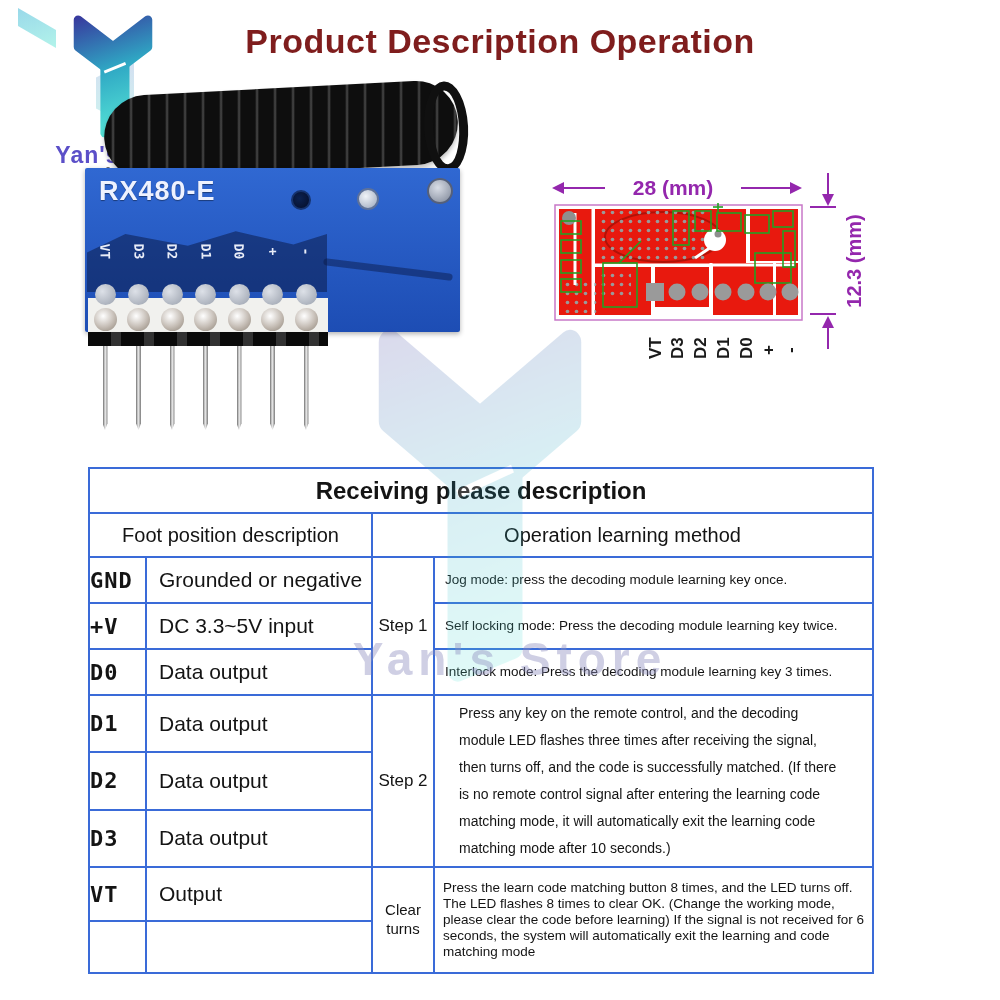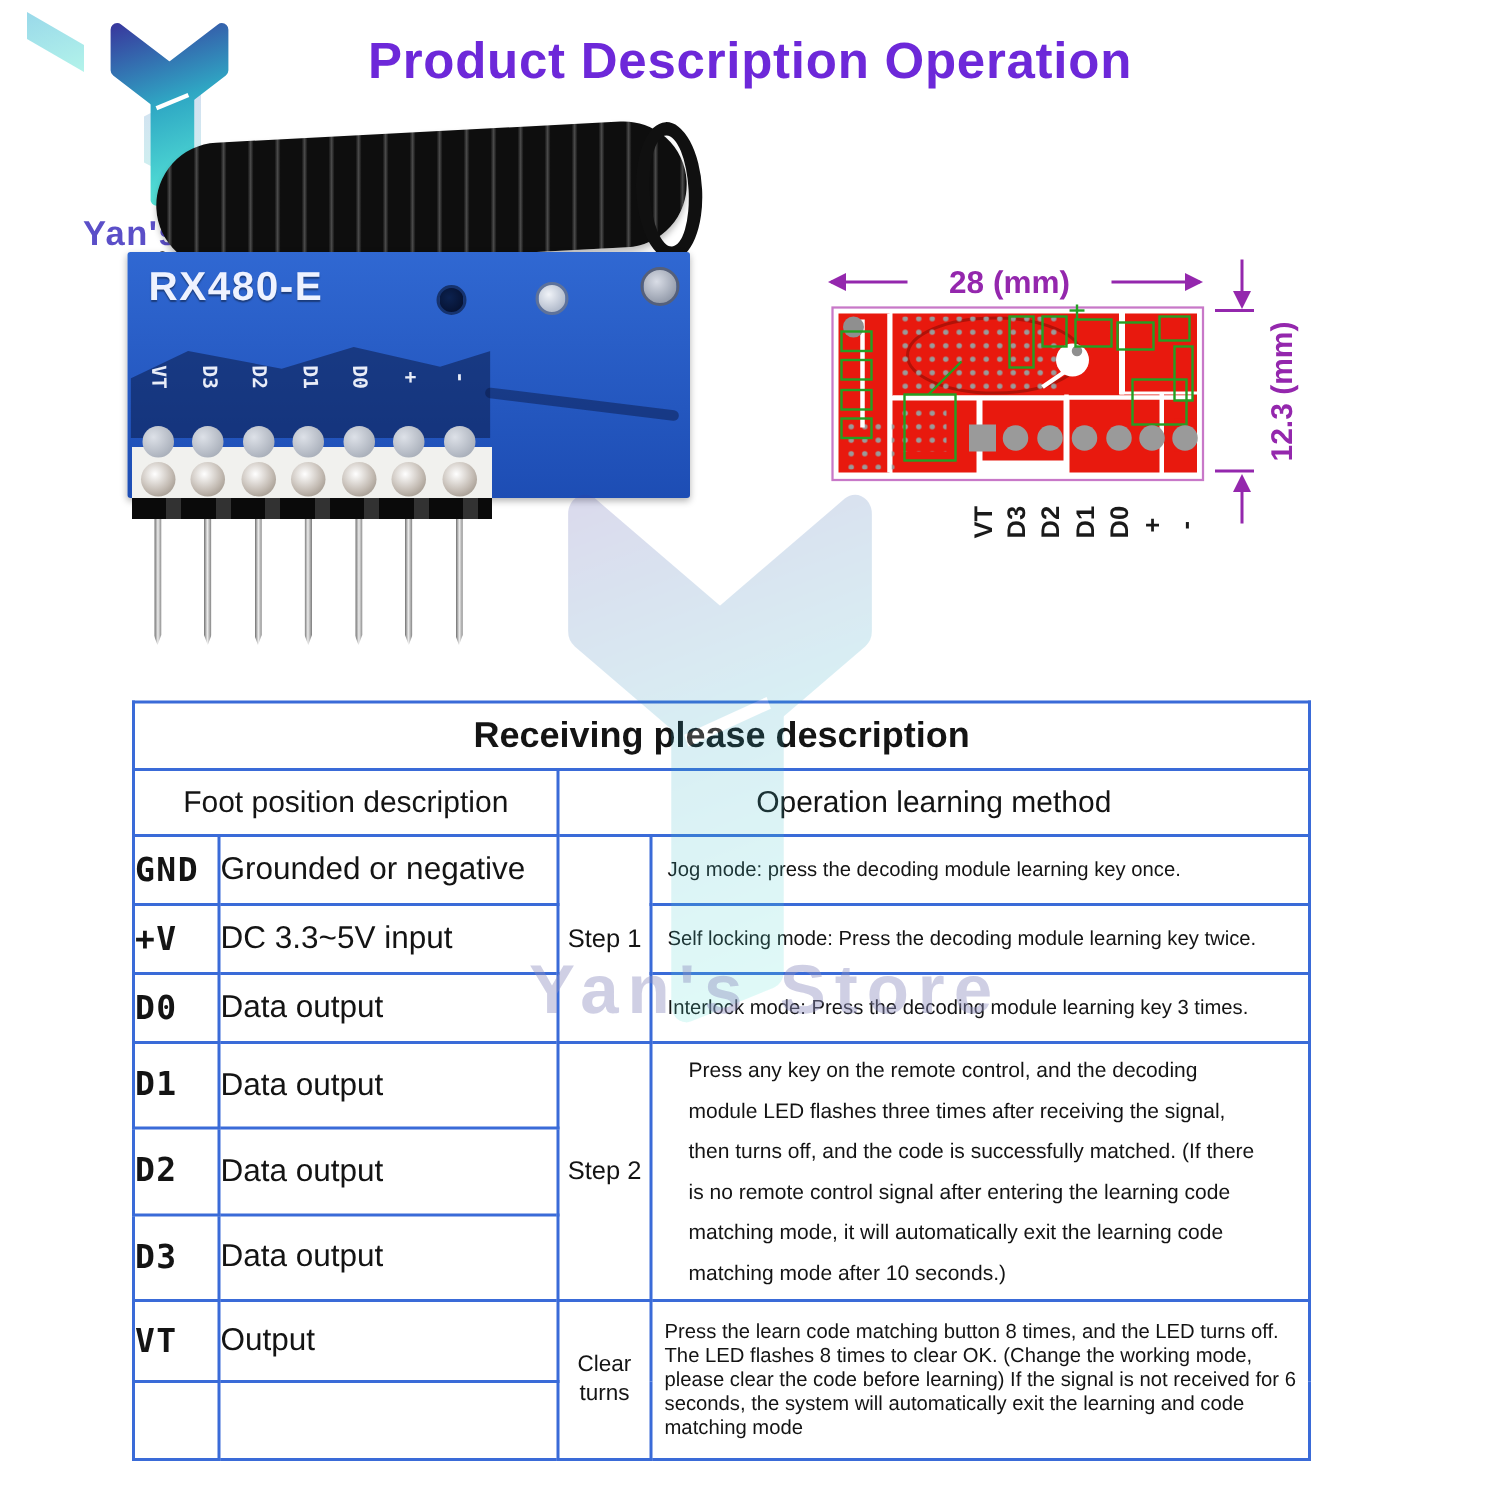--- a/index.html
+++ b/index.html
@@ -2,21 +2,21 @@
 <html><head>
 <meta charset="utf-8">
 <style>
   * { margin:0; padding:0; box-sizing:border-box; }
   html,body { width:1000px; height:1000px; background:#ffffff; overflow:hidden;
               font-family:"Liberation Sans", sans-serif; }
   #stage { position:relative; width:1000px; height:1000px; background:#fff; }
 
   
   .page-title { position:absolute; left:0; top:22px; width:1000px; text-align:center;
-                font-size:34px; font-weight:700; color:#6d28d9; letter-spacing:0.5px; }
+                font-size:34px; font-weight:700; color:#7f1d1d; letter-spacing:0.5px; }
 
   
   .logo-wrap { position:absolute; left:42px; top:8px; width:160px; height:165px; }
   .logo-svg  { position:absolute; left:12px; top:4px; }
   .logo-text { position:absolute; left:-14px; top:134px; width:190px; text-align:center;
                font-size:23px; font-weight:700; color:#5b4fc8; letter-spacing:1px; }
   .wm-frag { position:absolute; opacity:.55; }
   .frag1 { left:18px; top:8px; width:38px; height:40px;
            background:linear-gradient(160deg,#46b9d8,#74ead9);
            clip-path:polygon(0 0,100% 55%,100% 100%,0 45%); }
@@ -75,21 +75,21 @@
              pointer-events:none; }
 
   
   .tbl-wrap { position:absolute; left:88px; top:467px; z-index:1; }
   table { border-collapse:collapse; table-layout:fixed; width:784px; background:transparent; }
   td { border:2px solid #3a6bd8; color:#141414; overflow:hidden; }
   tr.r-title td { height:45px; text-align:center; font-size:24px; font-weight:700; }
   tr.r-head td  { height:44px; text-align:center; font-size:20px;margin-top:24px; }
   td.pin  { text-align:left; font-family:"DejaVu Sans Mono", monospace;
             font-size:22px; font-weight:700; letter-spacing:1px; }
-  td.desc { font-size:21px; }
+  td.desc { font-size:21px; padding-left:12px; }
   td.step { text-align:center; font-size:17px; }
   td.step.clear { font-size:15px; line-height:1.25; padding:0 6px; }
   td.mode { font-size:13.5px; padding:2px 10px; line-height:1.25; }
   td.para { font-size:14px; padding:4px 24px; line-height:27px; }
   td.para.clear-text { line-height:16px; font-size:13.5px; padding:12px 8px; }
   tr.r-data td { height:46px; }
   tr.r-last td { height:44px; }
 </style>
 </head>
 <body>

